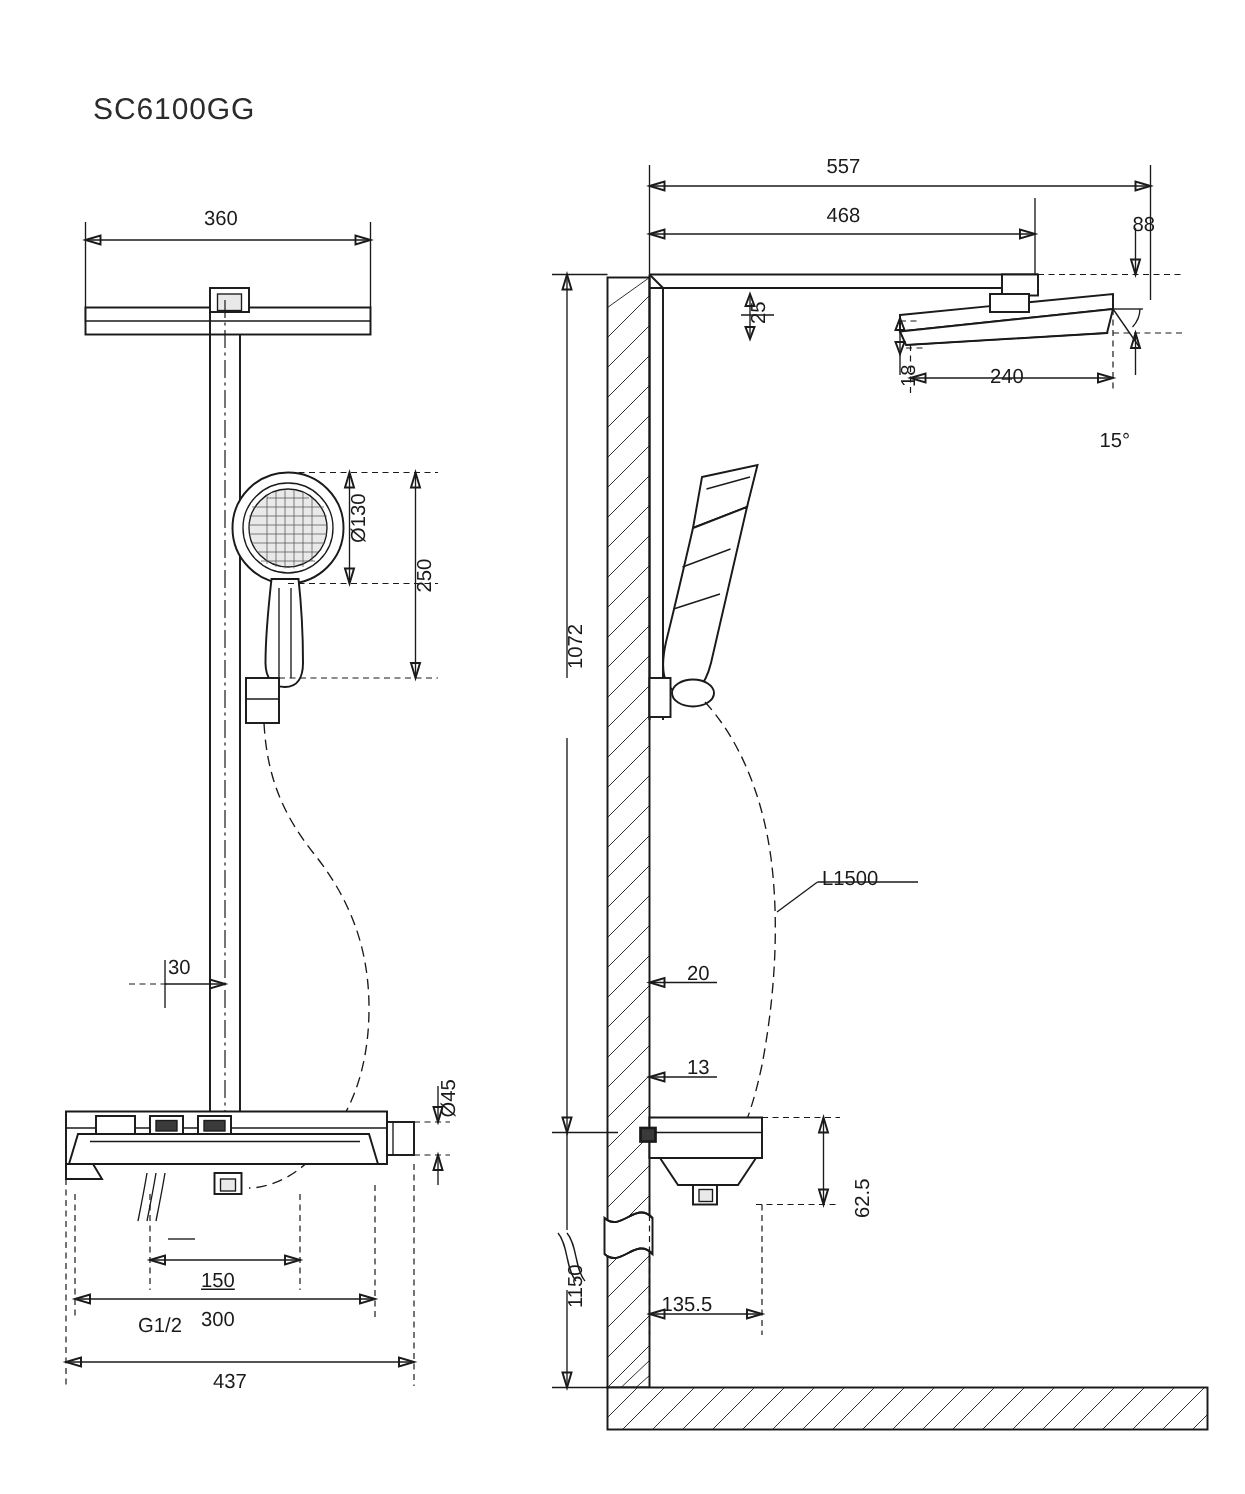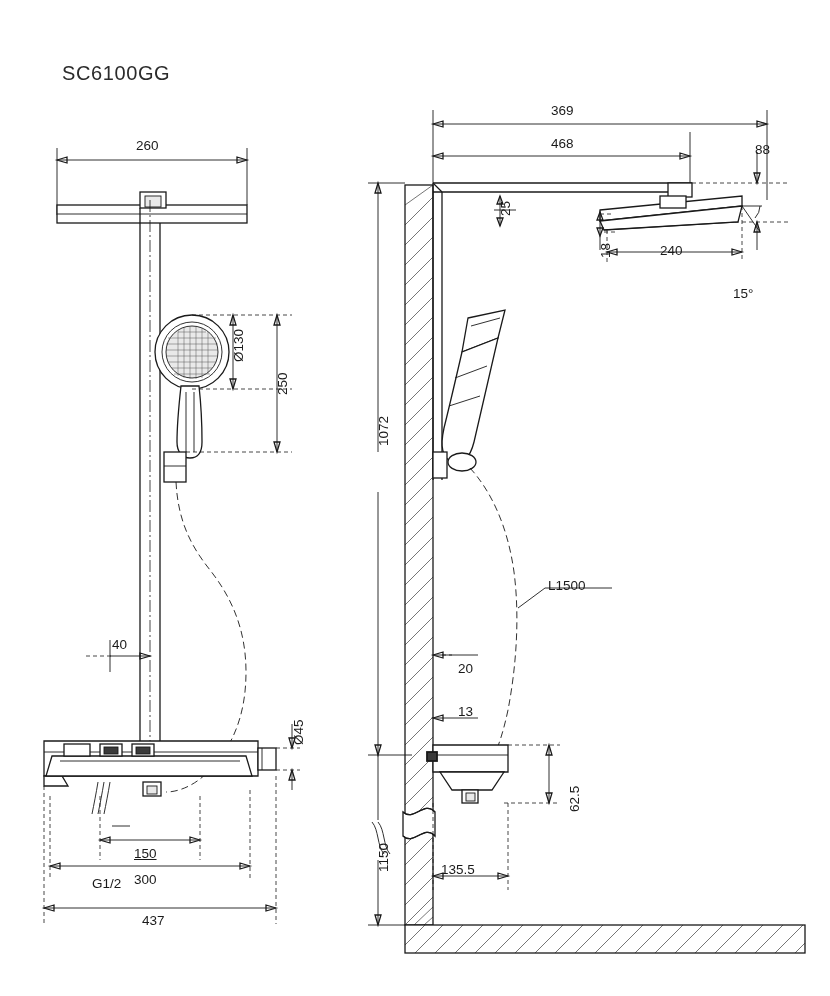--- a/index.html
+++ b/index.html
@@ -370,38 +370,38 @@
       <path class="ln thin" d="M378,822 C385,830 383,846 390,854"></path>
 
       <line class="ln dashfine" x1="433" y1="803" x2="433" y2="890"></line>
       <line class="ln dashfine" x1="508" y1="803" x2="508" y2="890"></line>
       <line class="ln thin" x1="433" y1="876" x2="508" y2="876"></line>
       <path class="ln med" d="M433,876 l10,-3 l0,6 z" fill="#1a1a1a"></path>
       <path class="ln med" d="M508,876 l-10,-3 l0,6 z" fill="#1a1a1a"></path>
     </g>
   </svg>
 
-  <div class="dim-label" style="left:136px; top:138px;">260</div>
+  <div class="dim-label" style="left:136px; top:138px;">360</div>
   <div class="dim-label rot" style="left:231px; top:362px;">Ø130</div>
   <div class="dim-label rot" style="left:275px; top:395px;">250</div>
-  <div class="dim-label" style="left:112px; top:637px;">40</div>
+  <div class="dim-label" style="left:112px; top:637px;">30</div>
   <div class="dim-label rot" style="left:291px; top:745px;">Ø45</div>
   <div class="dim-label" style="left:92px; top:848px;margin-top:28px;">G1/2</div>
   <div class="dim-label" style="left:134px; top:846px;text-decoration:underline;">150</div>
   <div class="dim-label" style="left:134px; top:872px;">300</div>
   <div class="dim-label" style="left:142px; top:913px;">437</div>
 
-  <div class="dim-label" style="left:551px; top:103px;">369</div>
+  <div class="dim-label" style="left:551px; top:103px;">557</div>
   <div class="dim-label" style="left:551px; top:136px;">468</div>
   <div class="dim-label" style="left:755px; top:142px;text-align:center;">88</div>
   <div class="dim-label rot" style="left:498px; top:216px;">25</div>
   <div class="dim-label rot" style="left:598px; top:258px;">18</div>
   <div class="dim-label" style="left:660px; top:243px;">240</div>
   <div class="dim-label" style="left:733px; top:238px;margin-top:48px;">15°</div>
   <div class="dim-label rot" style="left:376px; top:446px;">1072</div>
   <div class="dim-label" style="left:548px; top:578px;">L1500</div>
-  <div class="dim-label" style="left:458px; top:661px;">20</div>
+  <div class="dim-label" style="left:458px; top:641px;">20</div>
   <div class="dim-label" style="left:458px; top:704px;">13</div>
   <div class="dim-label rot" style="left:567px; top:812px;">62.5</div>
   <div class="dim-label rot" style="left:376px; top:872px;">1150</div>
   <div class="dim-label" style="left:441px; top:862px;">135.5</div>
 
 </div>
 
 </body></html>

